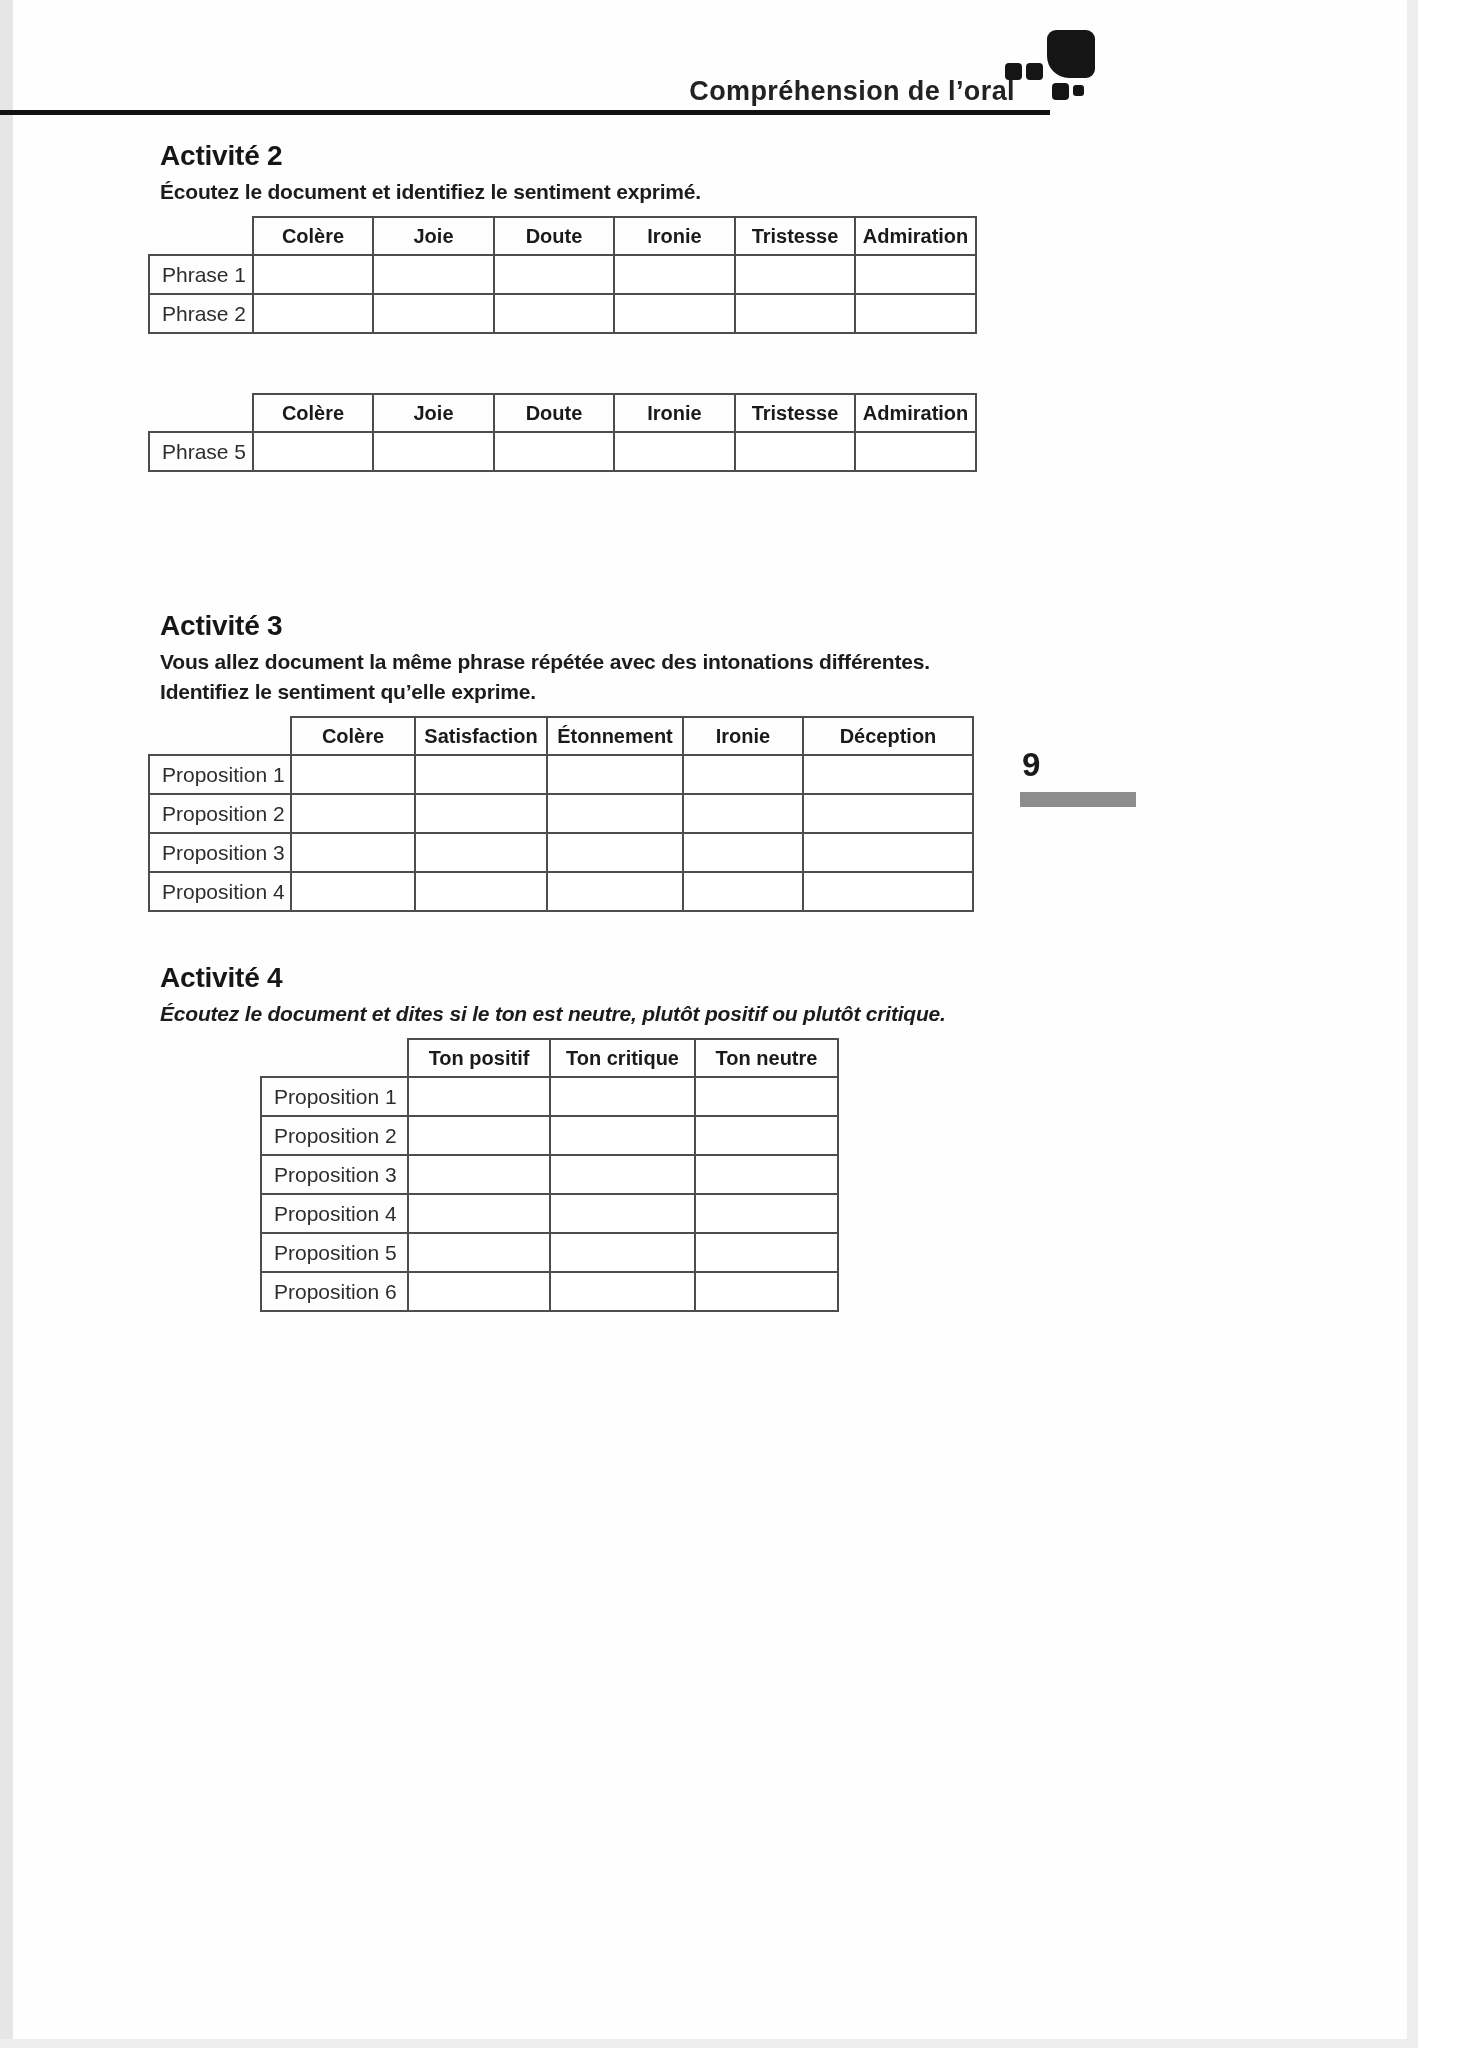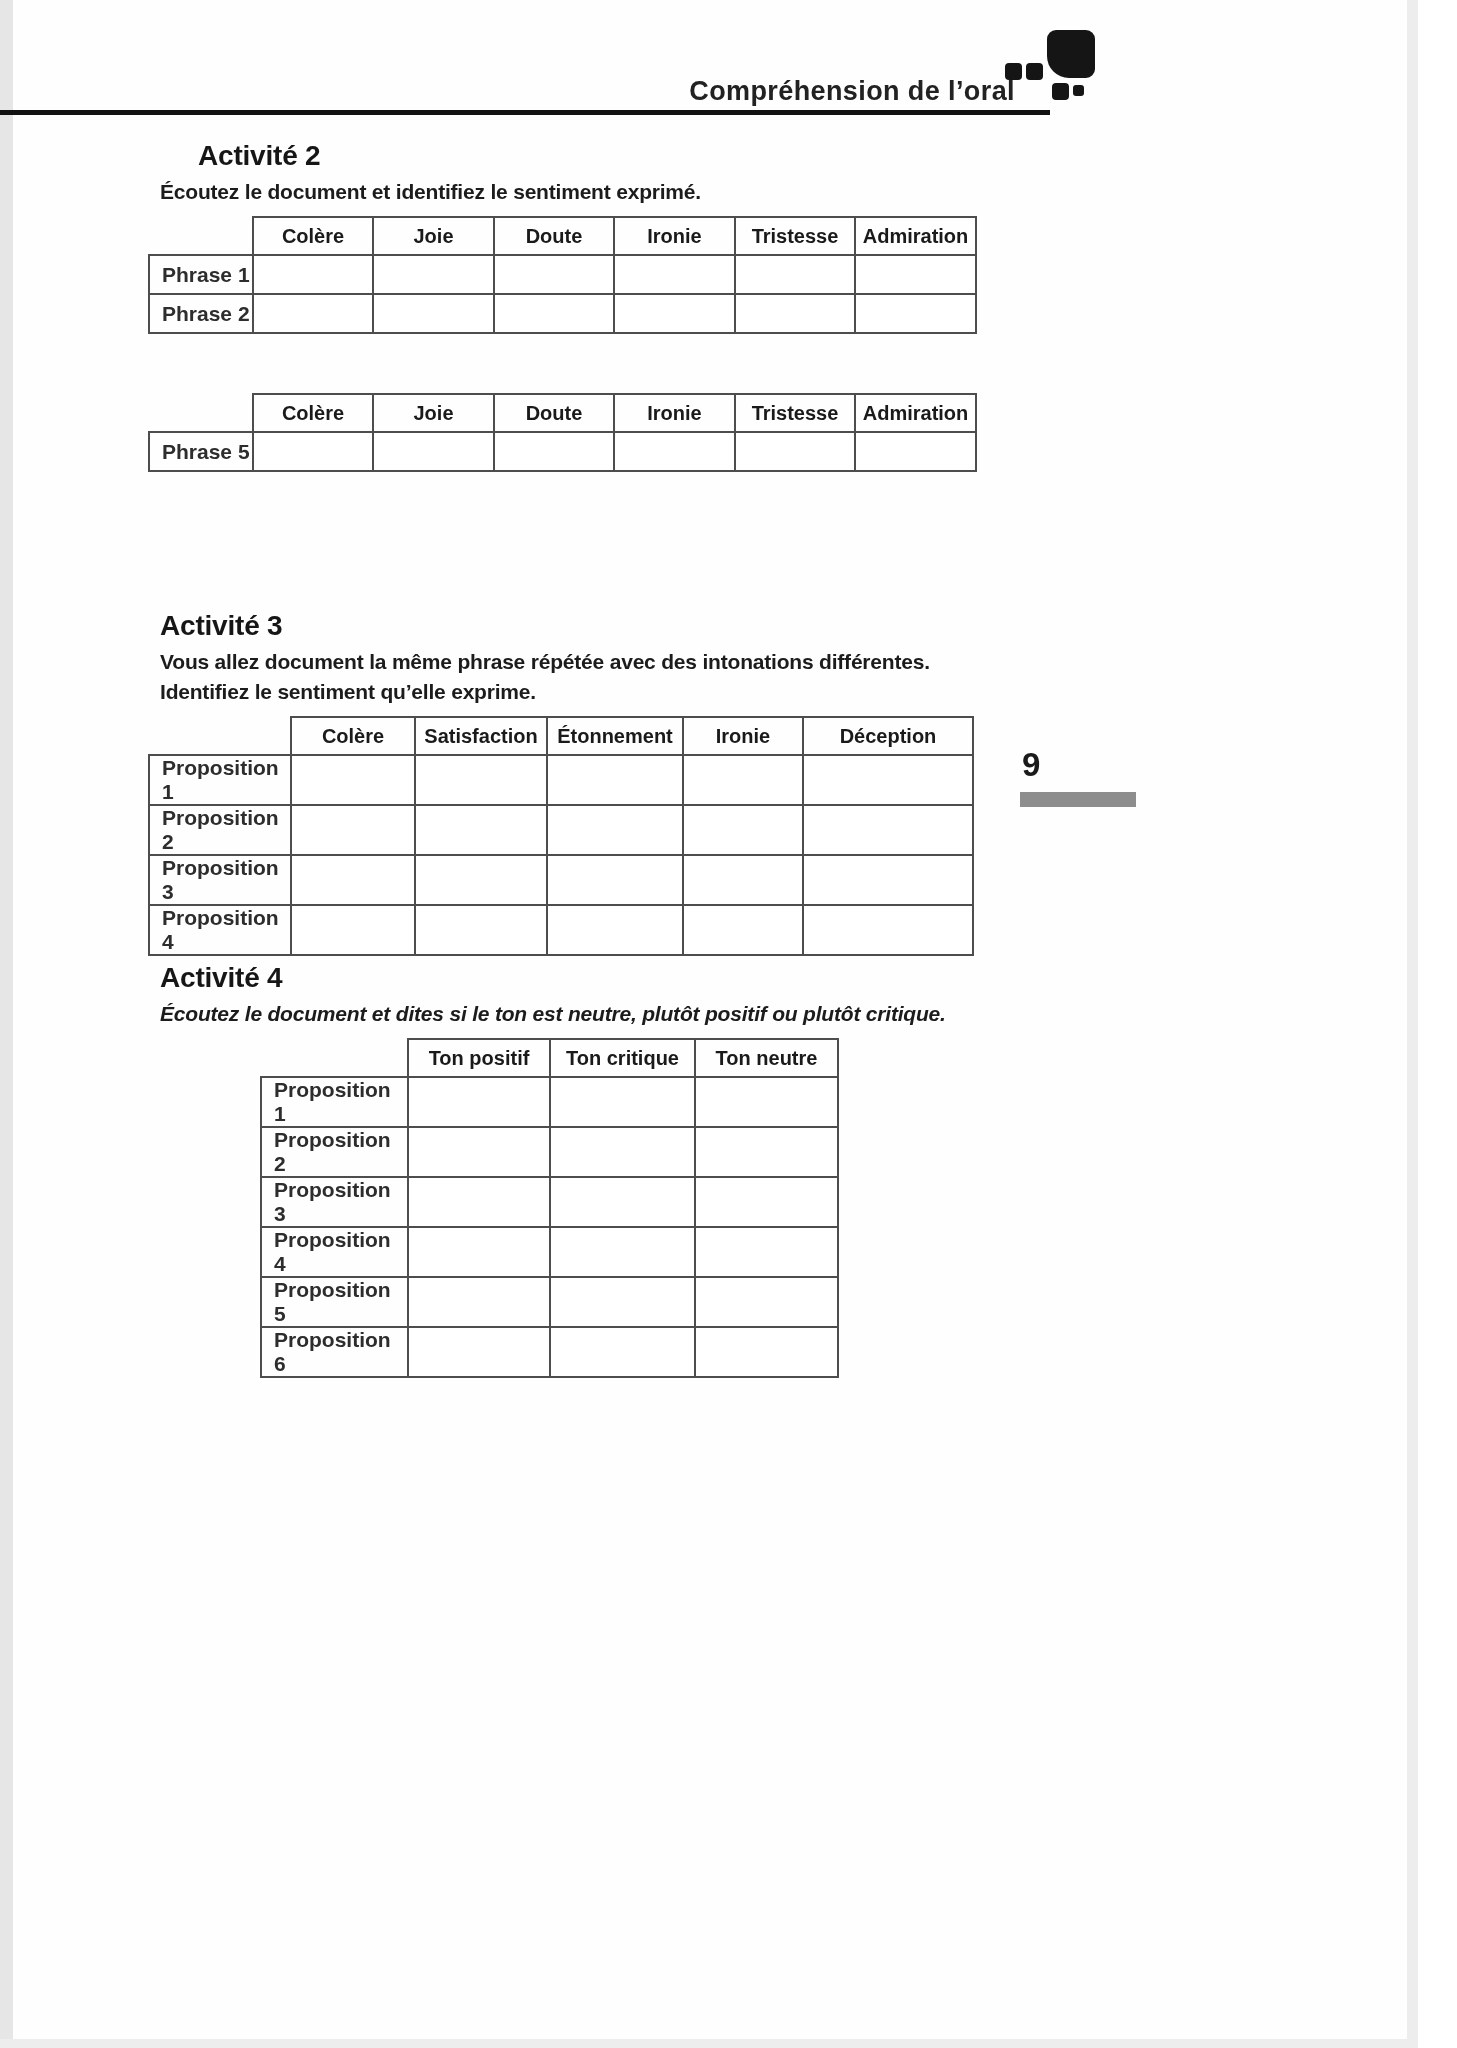--- a/index.html
+++ b/index.html
@@ -41,21 +41,21 @@
   .instr{position:absolute;font-size:21px;font-weight:700;color:#1c1c1c;letter-spacing:-.2px;line-height:28px;}
 
   
   table.grid{position:absolute;border-collapse:collapse;table-layout:fixed;}
   table.grid td, table.grid th{
     border:2px solid #4d4d4d;height:37px;padding:0;
     font-family:"Liberation Sans", sans-serif;
   }
   table.grid thead td.corner{border:none;background:transparent;}
   table.grid th{font-size:20px;font-weight:700;text-align:center;color:#1a1a1a;height:34px;margin-top:20px;}
-  table.grid td.rowlabel{font-size:21px;font-weight:700;color:#2d2d2d;text-align:left;padding-left:12px;}
+  table.grid td.rowlabel{font-size:21px;font-weight:400;color:#2d2d2d;text-align:left;padding-left:12px;}
   table.grid td.blank{background:#fff;}
 </style>
 </head>
 <body>
 
 <div class="page">
 
   <div class="edge-left"></div>
   <div class="edge-right"></div>
   <div class="edge-bottom"></div>
@@ -66,21 +66,21 @@
     <div class="sq sq-big"></div>
     <div class="sq sq-a"></div>
     <div class="sq sq-b"></div>
     <div class="sq sq-c"></div>
     <div class="sq sq-d"></div>
   </div>
 
   <div class="pagenum">9</div>
   <div class="page-bar"></div>
 
-  <div class="act-title" style="left:160px;top:140px;margin-left:38px;">Activité 2</div>
+  <div class="act-title" style="left:160px;top:140px;">Activité 2</div>
   <div class="instr" style="left:160px;top:178px;">Écoutez le document et identifiez le sentiment exprimé.</div>
 
   <table class="grid" style="left:148px;top:216px;">
       <colgroup>
         <col style="width: 104px;">
         <col style="width: 120px;">
         <col style="width: 121px;">
         <col style="width: 120px;">
         <col style="width: 121px;">
         <col style="width: 120px;">

